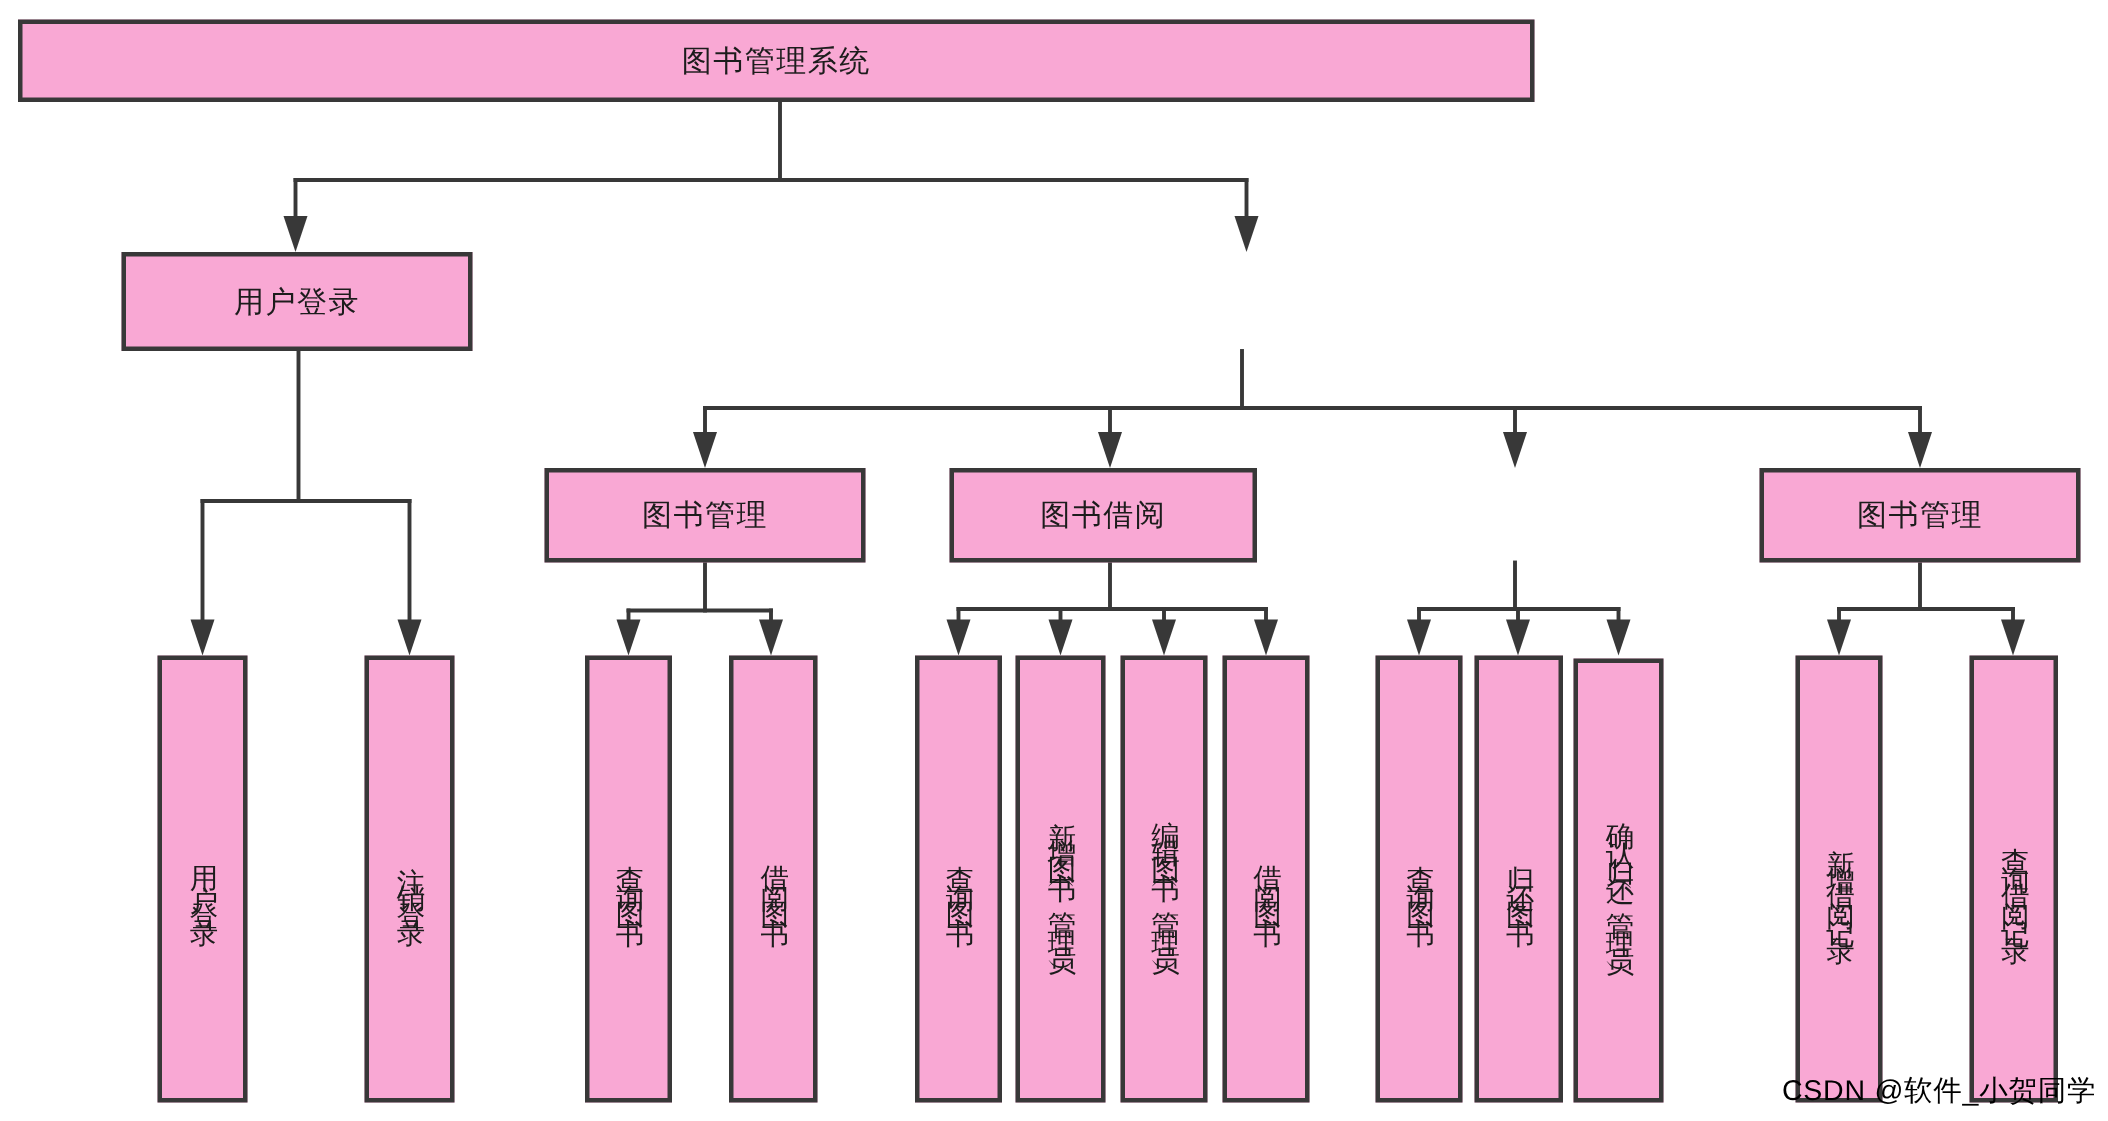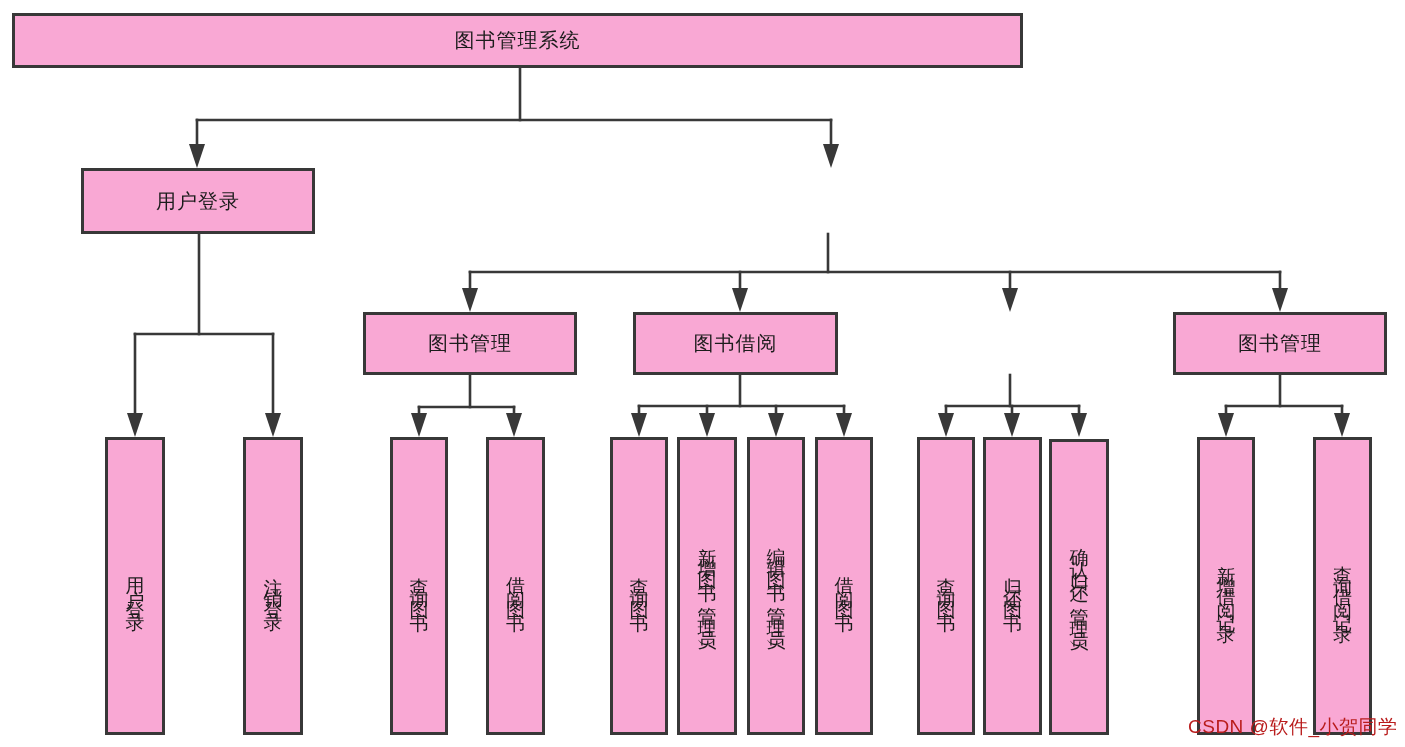--- a/index.html
+++ b/index.html
@@ -16,21 +16,21 @@
     border:3px solid #383838; background:#f9a8d4;
     display:flex; align-items:center; justify-content:center;
   }
   .hbox { font-size:20px; letter-spacing:1px; white-space:nowrap; }
   .vbox span {
     writing-mode:vertical-rl; text-orientation:mixed;
     font-size:19px; line-height:1.05; letter-spacing:12px; white-space:nowrap;
   }
   .watermark {
     position:absolute; left:1188px; top:714px; z-index:5;
-    font-size:19px; letter-spacing:0.5px; color:#b91c1c; white-space:nowrap;
+    font-size:19px; letter-spacing:0.5px; color:#000000; white-space:nowrap;
   }
 </style>
 </head>
 <body>
 
 <div class="stage">
 
   <svg class="connectors" viewBox="0 0 1405 747">
 
     <g>

